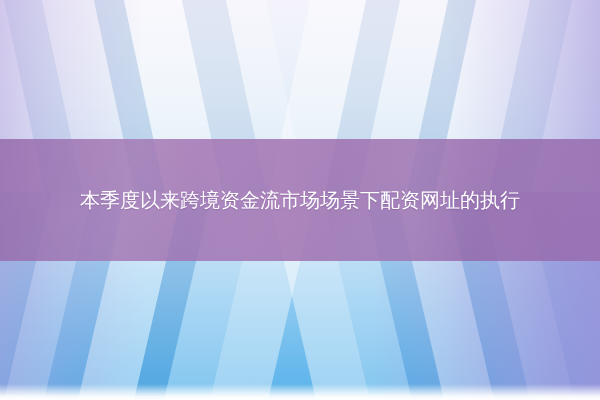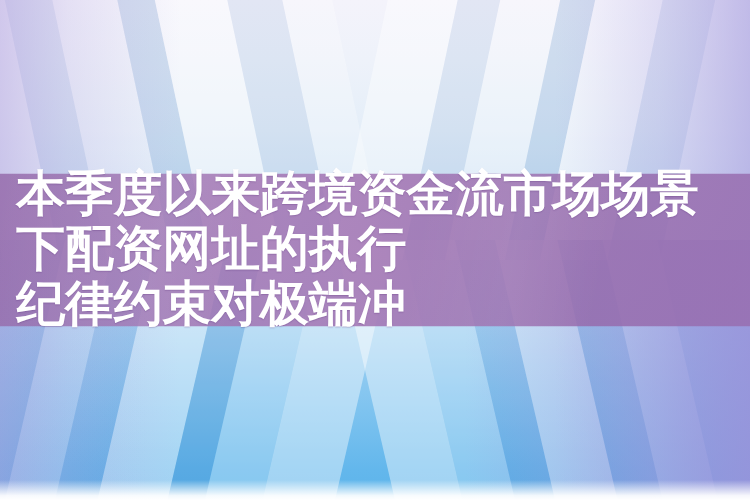--- a/index.html
+++ b/index.html
@@ -114,23 +114,24 @@
       rgba(255,255,255,0.06) 68%,
       rgba(255,255,255,0.00) 80%);
     pointer-events: none;
   }
 
   .title {
     position: relative;
     z-index: 2;
     width: 574px;
     margin: 0;
+    text-align: center;
     color: #ffffff;
-    font-weight: bold;
-    font-size: 39px;
+    font-weight: normal;
+    font-size: 20px;
     line-height: 44px;
     letter-spacing: 0px;
     font-family: "DejaVu Sans", "Liberation Sans", sans-serif;
     text-shadow: 0 1px 1px rgba(80,40,110,0.25);
     white-space: normal;
   }
 
   
   .bottom-fade {
     position: absolute;
@@ -195,19 +196,18 @@
     <div class="half-strip light2" style="left:506px; width:44px;  transform: skewX(13deg);"></div>
     <div class="half-strip dark2" style="left:550px; width:74px;  transform: skewX(13deg);"></div>
   </div>
 
   <div class="bg-side-tint"></div>
   <div class="bg-side-tint-low"></div>
 
   <div class="text-band">
     <div class="band-sheen"></div>
     <p class="title">本季度以来跨境资金流市场场景下配资网址的执行</p>
-    <p class="title">纪律约束对极端冲</p>
   </div>
 
   <div class="bottom-fade"></div>
   <div class="watermark"></div>
 
 </div>
 
 </body></html>

